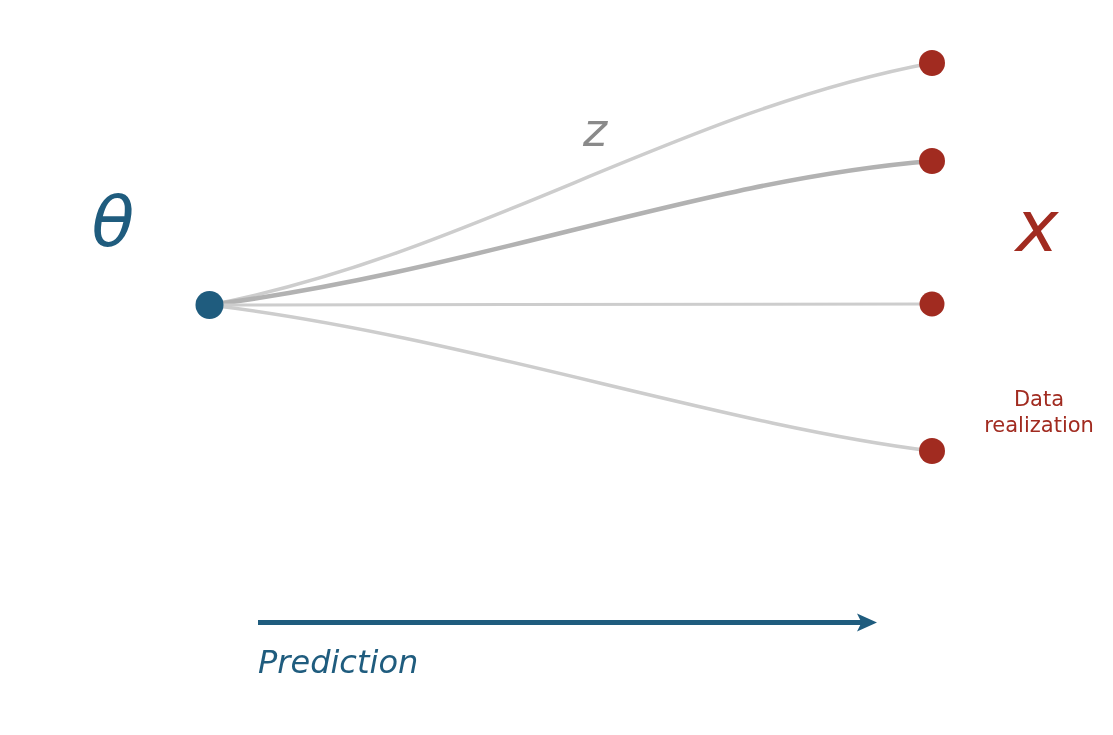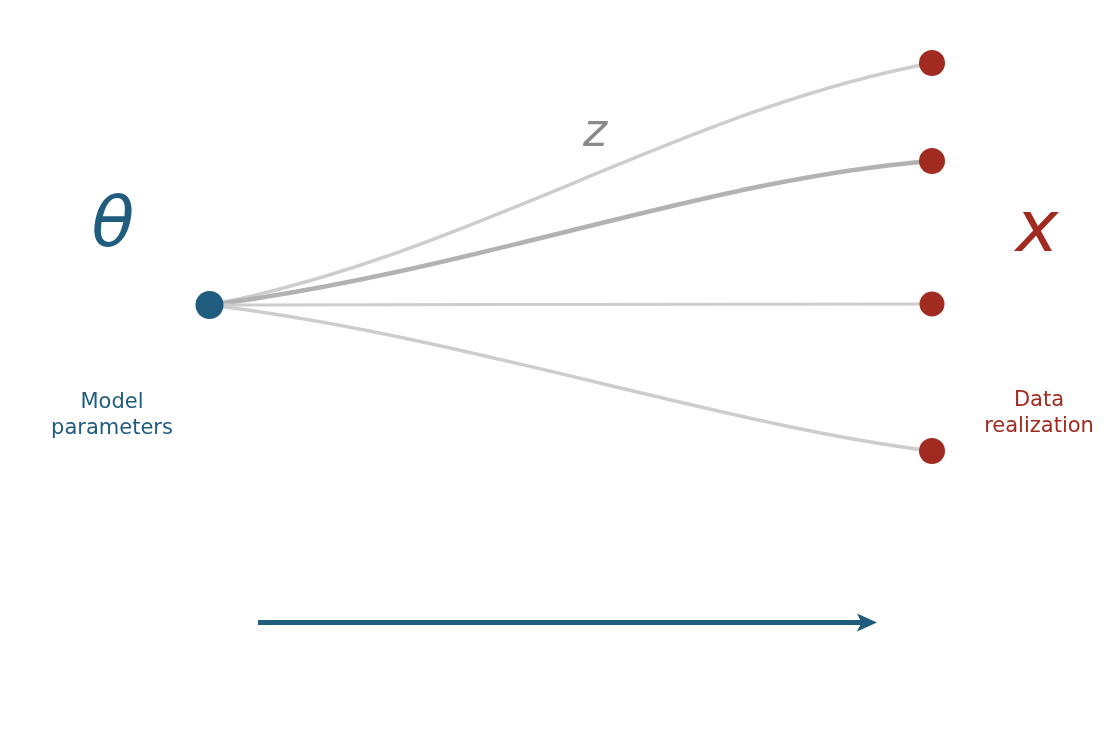--- a/index.html
+++ b/index.html
@@ -110,29 +110,26 @@
     <circle class="node-red" cx="932" cy="161" r="13"></circle>
     <circle class="node-red" cx="932" cy="304" r="12.5"></circle>
     <circle class="node-red" cx="932" cy="451" r="13"></circle>
 
     <line class="arrow-stroke" x1="258" y1="622.5" x2="862" y2="622.5" stroke-width="5"></line>
     <polygon class="arrow-fill" points="877,622.5 857,613.5 861.5,622.5 857,631.5"></polygon>
   </svg>
 
   <div class="label theta-symbol">θ</div>
 
-  <div class="label caption caption-left">
-    <div>Model</div>
-    <div>parameters</div>
-  </div>
 
   <div class="label z-label">z</div>
 
   <div class="label x-symbol">x</div>
 
   <div class="label caption caption-right">
     <div>Data</div>
     <div>realization</div>
   </div>
 
+  <div class="label prediction-label">Prediction</div>
 
 
 </div>
 
 </body></html>

